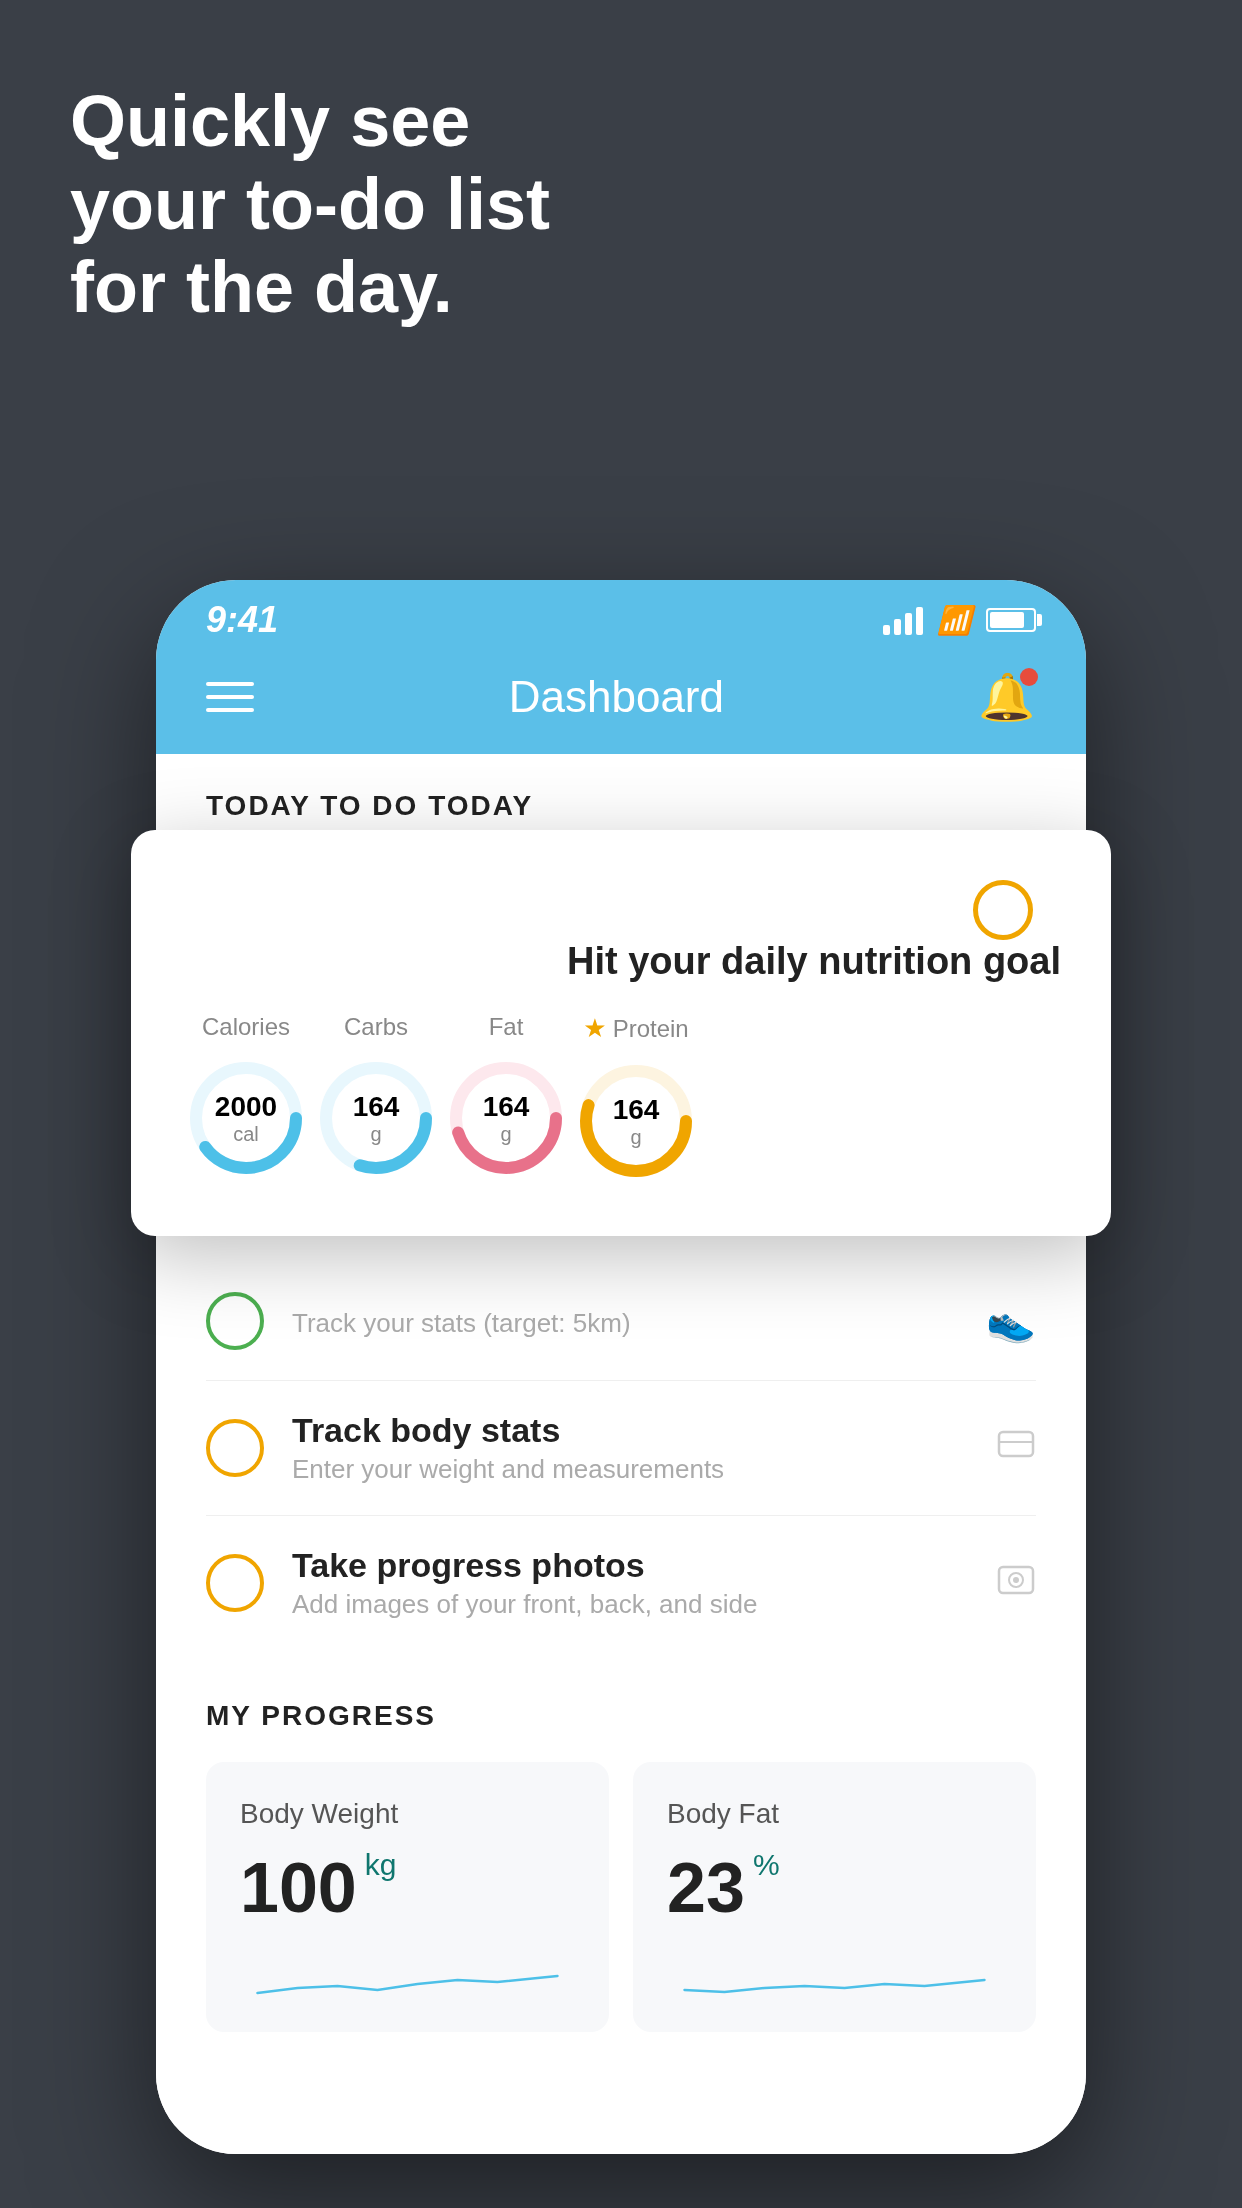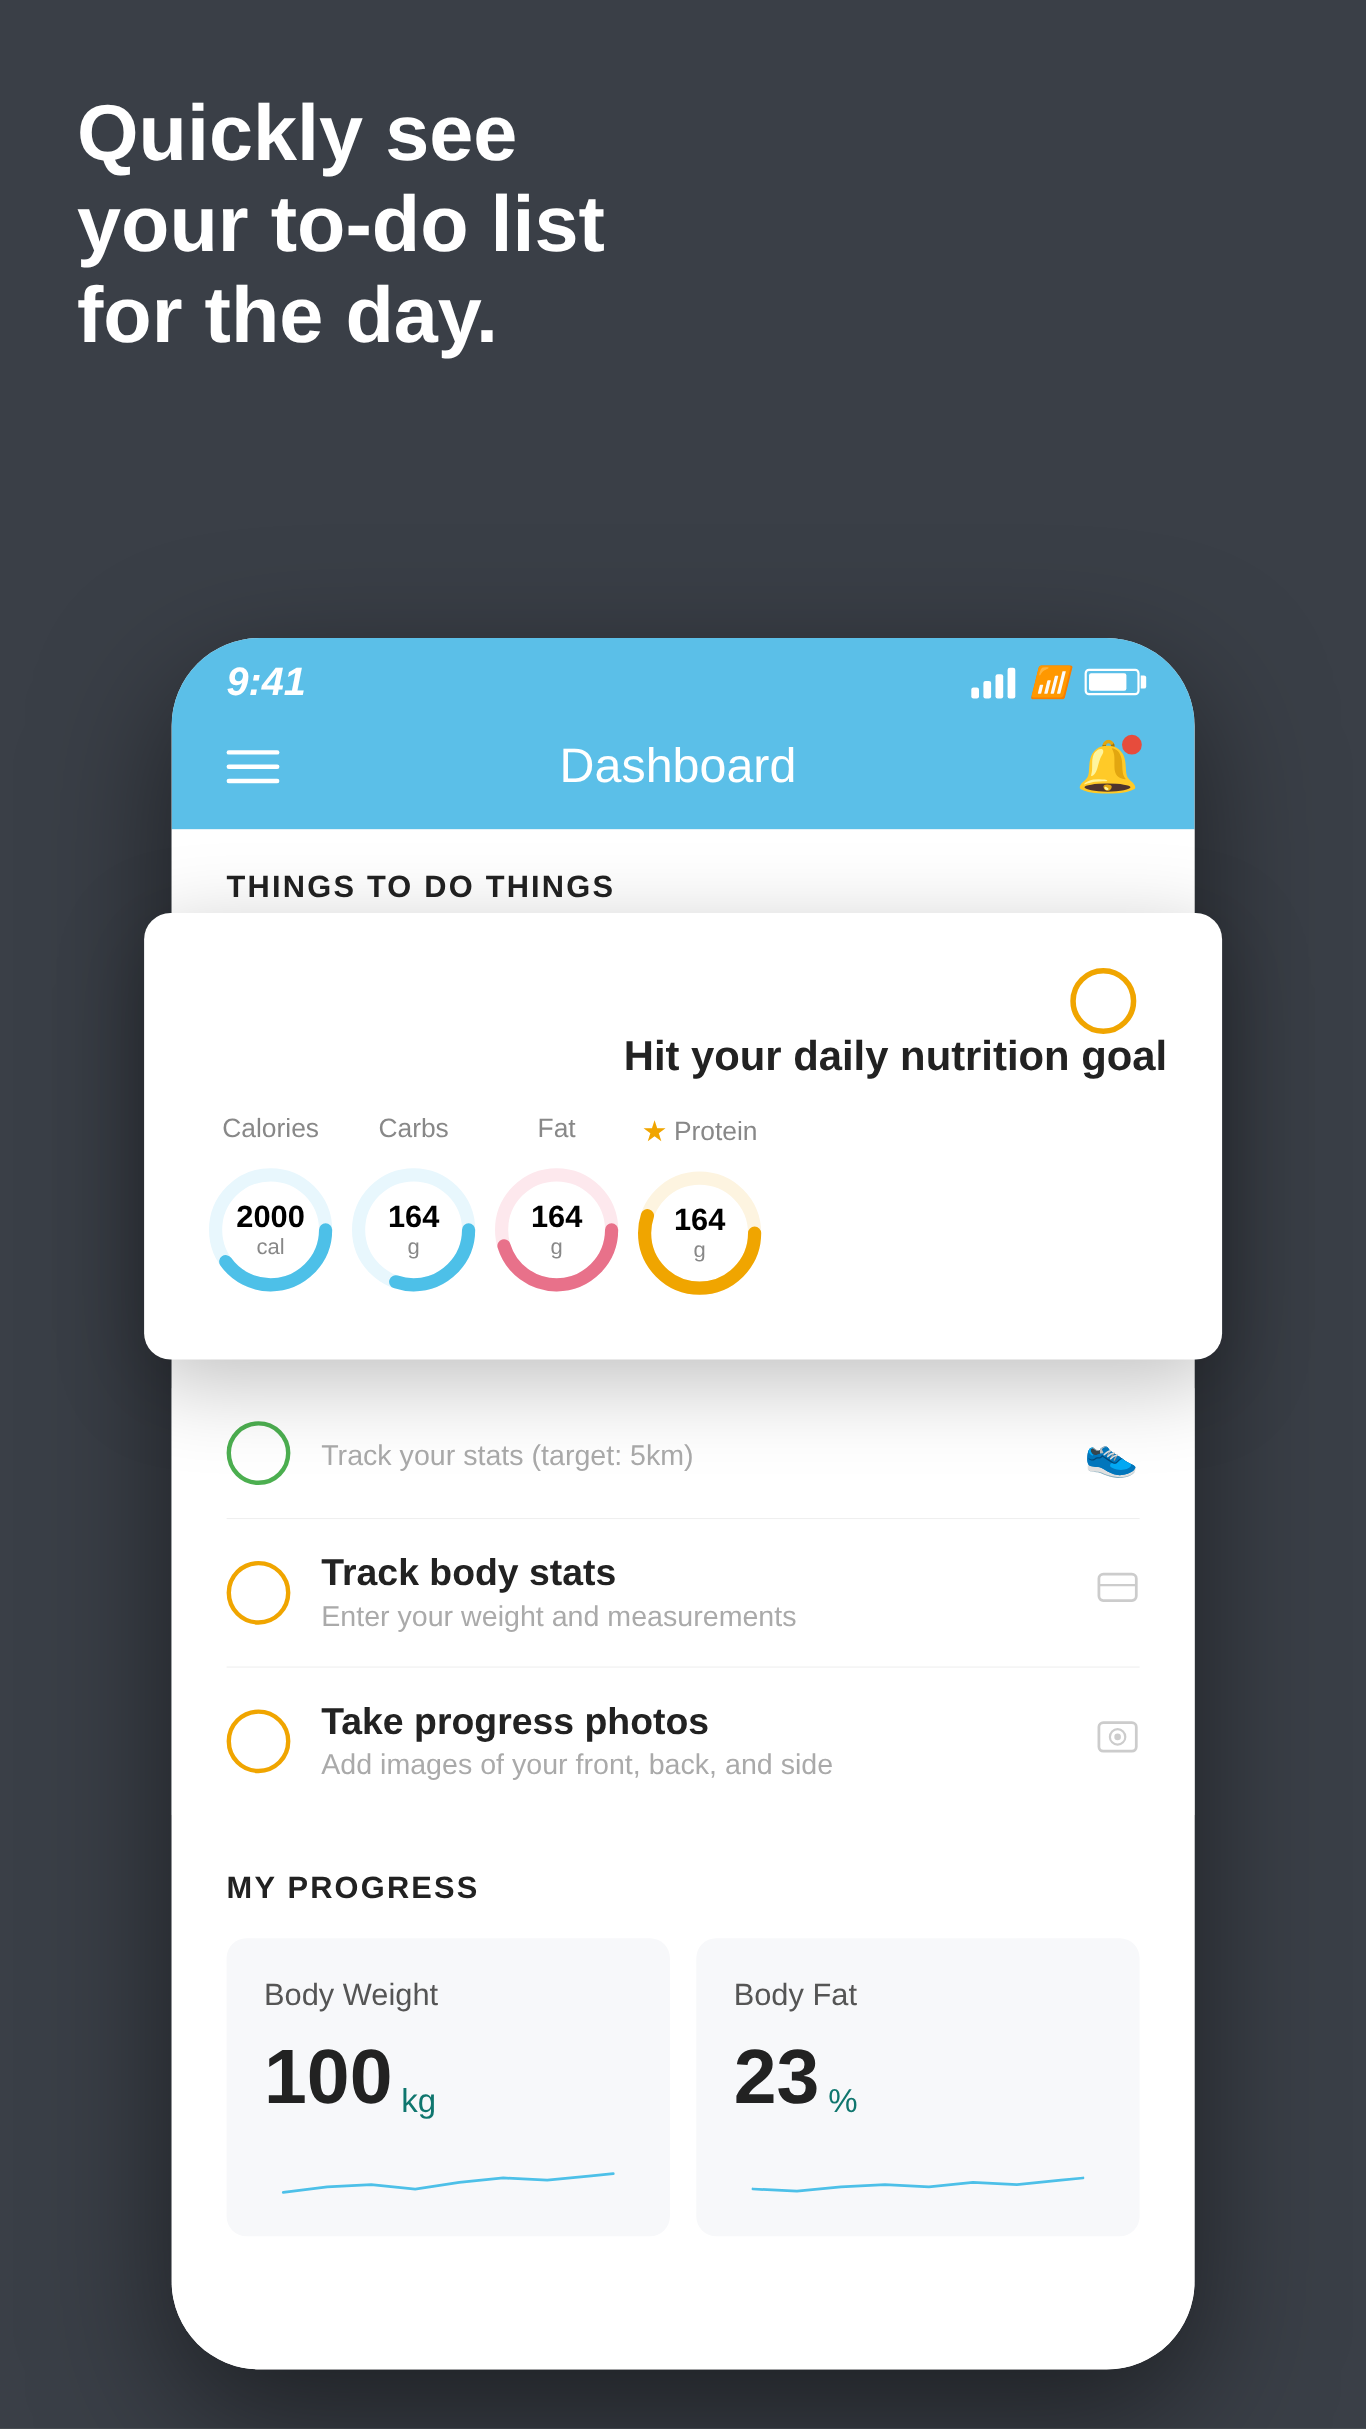--- a/index.html
+++ b/index.html
@@ -360,21 +360,21 @@
 
     .progress-card-title {
       font-size: 28px;
       color: #555;
       margin-bottom: 18px;
       font-weight: 500;
     }
 
     .progress-value-row {
       display: flex;
-      align-items: flex-end;
+      align-items: flex-start;
       gap: 8px;
       margin-bottom: 20px;
     }
 
     .progress-big-value {
       font-size: 70px;
       font-weight: 800;
       color: #222;
     }
 
@@ -426,21 +426,21 @@
     </div>
     <span class="header-title">Dashboard</span>
     <div class="bell-icon">
       🔔
       <div class="bell-dot"></div>
     </div>
   </div>
 
   <div class="phone-body">
 
-    <div class="section-header">THINGS TO DO THINGS</div>
+    <div class="section-header">TODAY TO DO TODAY</div>
 
     <div style="height: 420px;"></div>
 
     <div class="todo-list">
 
       <div class="todo-row">
         <div class="todo-circle green"></div>
         <div class="todo-text">
           <span class="todo-subtitle">Track your stats (target: 5km)</span>
         </div>

